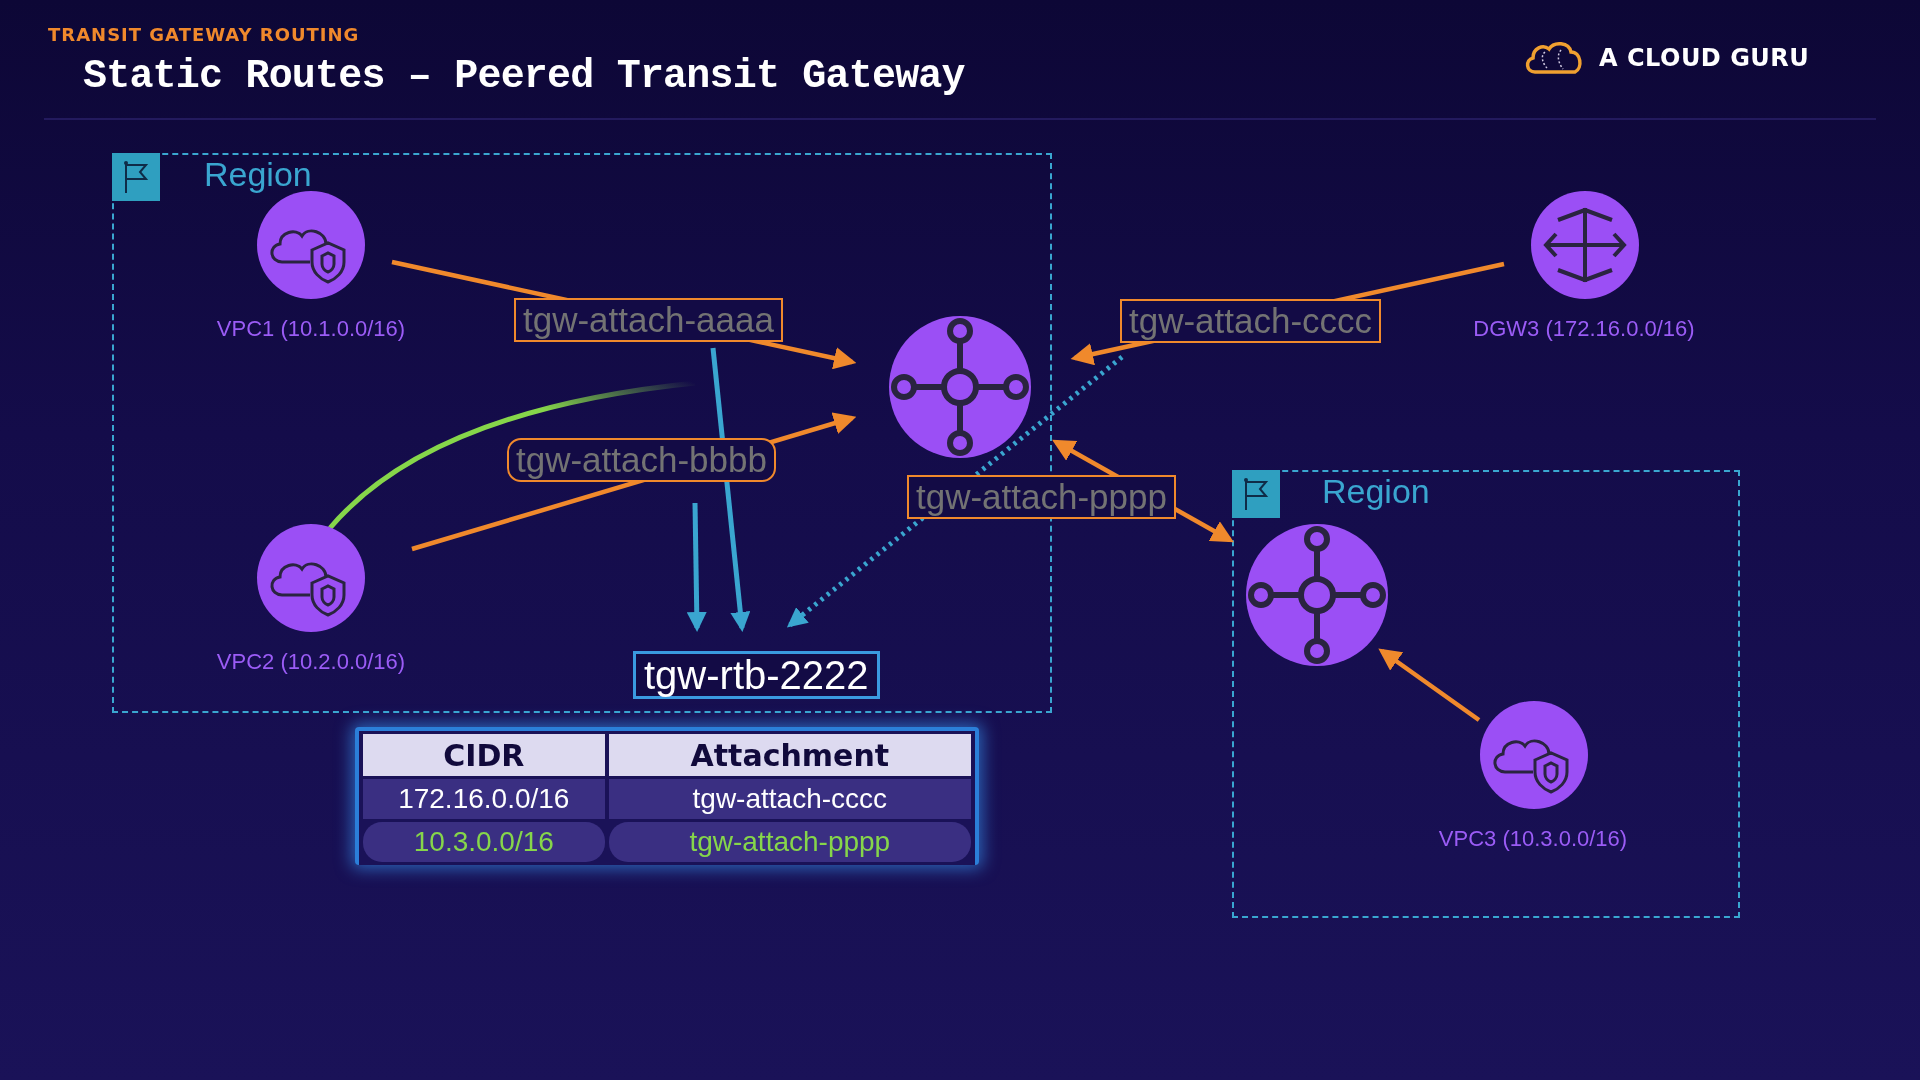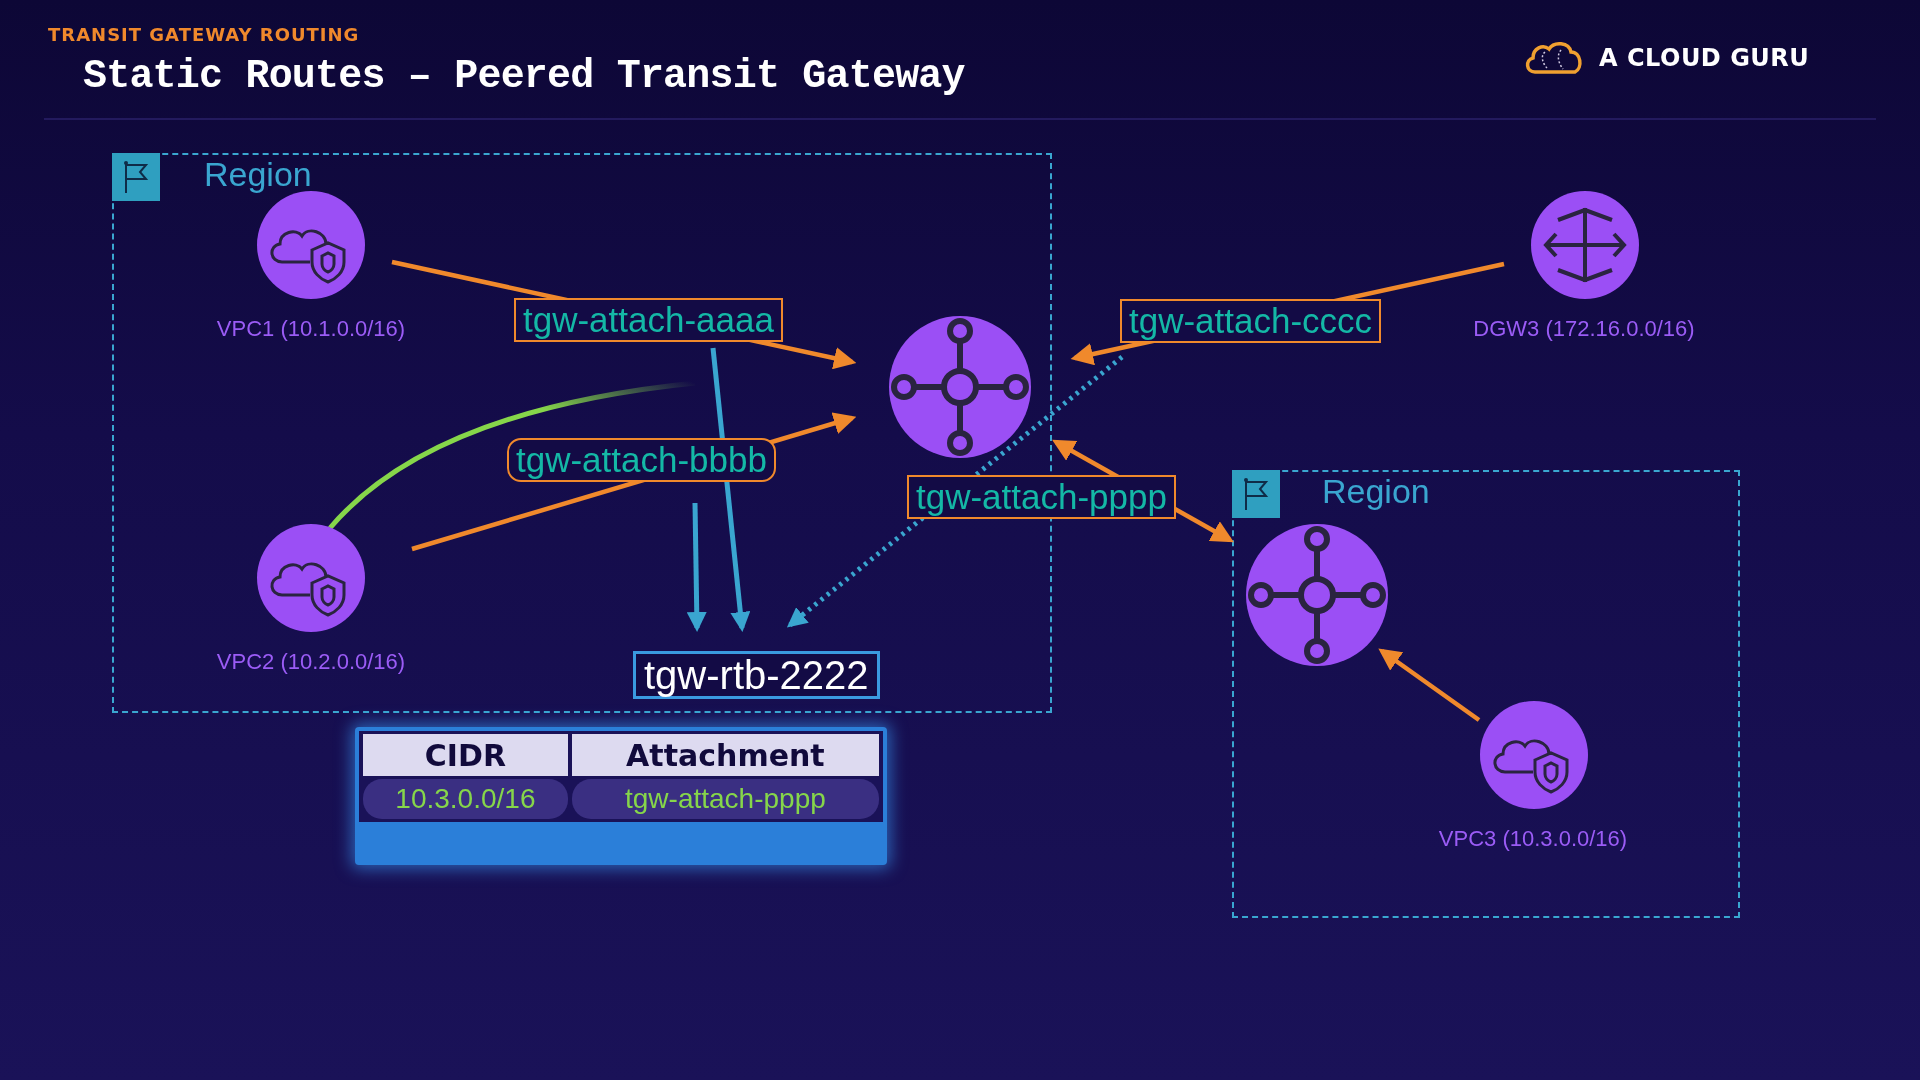--- a/index.html
+++ b/index.html
@@ -11,23 +11,23 @@
   .eyebrow { position:absolute; left:48px; top:24px; color:#f0892c; font-weight:700; font-size:18px; letter-spacing:1px; font-family:"DejaVu Sans", sans-serif; }
   .title { position:absolute; left:46px; top:54px; color:#ffffff; font-weight:700; font-size:40px; letter-spacing:-0.8px; font-family:Liberation Mono, monospace;margin-left:37px; }
   .rule { position:absolute; left:44px; right:44px; top:118px; height:2px; background:#231a5e; }
   .logo { position:absolute; left:1523px; top:38px; display:flex; align-items:center; gap:14px; }
   .logo-text { color:#ffffff; font-weight:700; font-size:24px; font-family:"DejaVu Sans", sans-serif; letter-spacing:0.5px; }
   svg.diagram { position:absolute; left:0; top:0; }
   .region { position:absolute; border:2px dashed #3aa6d0; }
   .region-flag { position:absolute; left:-2px; top:-2px; width:48px; height:48px; background:#2f9fc0; }
   .region-label { position:absolute; color:#3aa6d0; font-size:34px; }
   .node-label { position:absolute; color:#9b5cf6; font-size:22px; white-space:nowrap; transform:translateX(-50%); }
-  .attach { position:absolute; border:2px solid #f0892c; background:#130b45; color:#14b8a6; font-size:35px; padding:0 7px; line-height:40px; white-space:nowrap; }
+  .attach { position:absolute; border:2px solid #f0892c; background:#130b45; color:#737373; font-size:35px; padding:0 7px; line-height:40px; white-space:nowrap; }
   .rtb { position:absolute; border:3px solid #3a9ae0; background:#130b45; color:#ffffff; font-size:40px; padding:0 8px; line-height:42px; }
-  .table-wrap { position:absolute; left:355px; top:727px; width:532px; height:138px; background:#2b7fd9; border-radius:4px; box-shadow:0 0 16px 4px rgba(59,160,255,0.55); padding:4px; box-sizing:border-box; }
+  .table-wrap { position:absolute; left:355px; top:727px; width:624px; height:138px; background:#2b7fd9; border-radius:4px; box-shadow:0 0 16px 4px rgba(59,160,255,0.55); padding:4px; box-sizing:border-box; }
   table { border-collapse:separate; border-spacing:4px 3px; width:100%; background:#1a1258; }
   th { background:#dddaf0; color:#110a3c; font-weight:700; font-size:30px; height:40px; font-family:"DejaVu Sans", sans-serif; }
   td { background:#3a2f82; color:#ffffff; font-size:28px; text-align:center; height:38px; }
   td.hl { color:#86d64a;border-radius:19px; }
 </style>
 </head>
 <body>
 
 <div class="eyebrow">TRANSIT GATEWAY ROUTING</div>
 <div class="title">Static Routes – Peered Transit Gateway</div>
@@ -165,18 +165,22 @@
 <div class="rtb" style="left:633px; top:651px;">tgw-rtb-2222</div>
 
 <div class="table-wrap">
   <table>
     <tbody>
         <tr>
       <th style="width:40%">CIDR</th>
       <th>Attachment</th>
     </tr>
     <tr>
+      <td>172.16.0.0/16</td>
+      <td>tgw-attach-cccc</td>
+    </tr>
+    <tr>
       <td class="hl">10.3.0.0/16</td>
       <td class="hl">tgw-attach-pppp</td>
     </tr>
   </tbody>
     </table>
 </div>
 
 </body></html>

